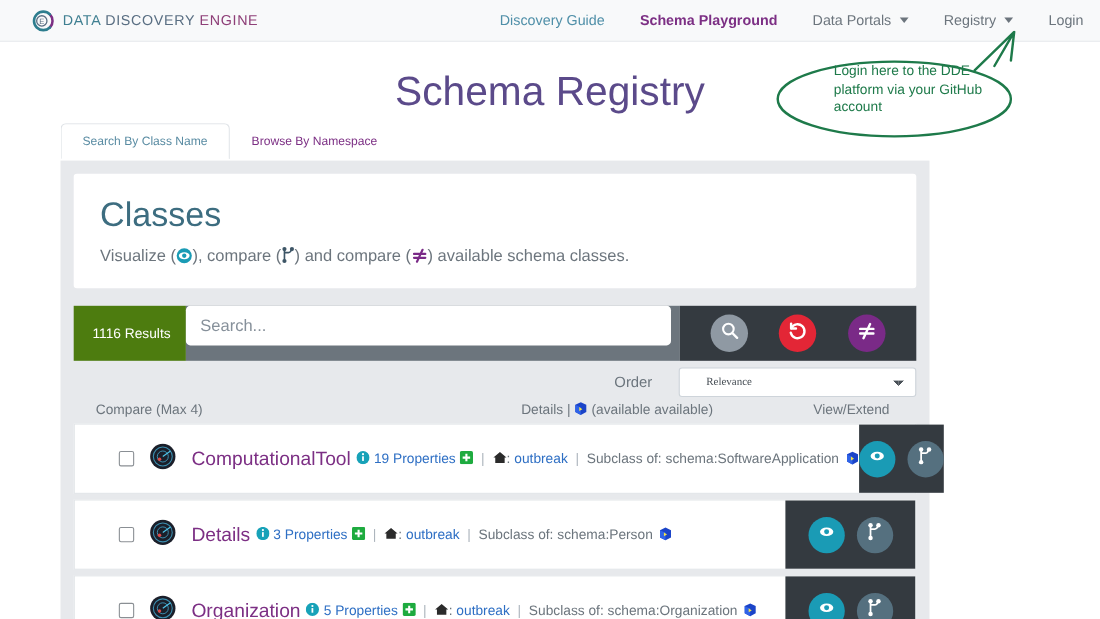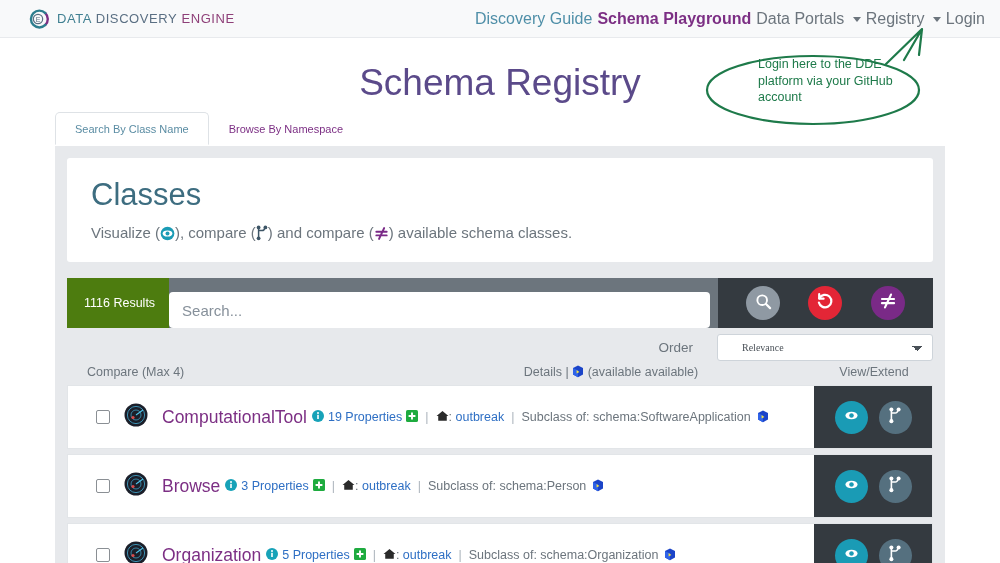--- a/index.html
+++ b/index.html
@@ -24,22 +24,22 @@
   .brand-text {
     font-size: 13px; letter-spacing: 0.6px;
     color: #6d4470; white-space: nowrap;
   }
   .brand-text .w1 { color: #3f7f91; }
   .brand-text .w2 { color: #5a6f83; }
   .brand-text .w3 { color: #8e3f78; }
 
   .nav-links {
     margin-left: auto; margin-right: 15px;
-    display: flex; align-items: flex-start; gap: 5px;
-    font-size: 16px;
+    display: flex; align-items: flex-start; gap: 32px;
+    font-size: 13px;
   }
   .nav-link { color: #6c757d; white-space: nowrap; cursor: pointer; }
   .nav-link.blue { color: #4f8fa8; }
   .nav-link.purple { color: #7c2f84; font-weight: bold; }
   .caret { display: inline-block; margin-left: 4px;
     border-left: 4px solid transparent; border-right: 4px solid transparent;
     border-top: 5px solid #6c757d; vertical-align: 2px; }
 
   
   .page-title {
@@ -72,21 +72,21 @@
   .tab.active {
     background: #ffffff;
     border: 1px solid #dee2e6; border-bottom: 1px solid #ffffff;
     border-radius: 5px 5px 0 0;
     color: #5a8ca3;
   }
 
   
   .panel {
     position: absolute; top: 146px; left: 55px;
-    width: 890px; height: 417px;
+    width: 790px; height: 417px;
     background: #e7e9ec;
     padding: 12px;
   }
 
   .intro-card {
     background: #ffffff; border-radius: 3px;
     padding: 17px 24px 21px 24px;
     height: 104px;
   }
   .intro-title { font-size: 31px; font-weight: normal; color: #3d6d80; line-height: 40px; }
@@ -96,21 +96,21 @@
   
   .searchbar {
     margin-top: 16px; height: 50px;
     display: flex; align-items: stretch;
   }
   .results-chip {
     background: #4d7c0f; color: #ffffff;
     display: flex; align-items: center;
     padding: 0 14px 0 17px; font-size: 12.5px; white-space: nowrap;
   }
-  .search-wrap { background: #6c757d; flex: 1; display: flex; align-items: flex-end; padding-right: 8px; }
+  .search-wrap { background: #6c757d; flex: 1; display: flex; align-items: flex-start; padding-right: 8px; }
   .search-input {
     width: 100%; height: 36px; border: none; border-radius: 4px;
     padding: 0 13px; font-size: 15px; color: #495057;
     font-family: "Liberation Sans", sans-serif; background: #fff;
   }
   .search-input::placeholder { color: #86909a; }
   .action-btns {
     background: #343a40; width: 215px;
     display: flex; align-items: center; justify-content: space-around;
     padding: 0 14px;
@@ -152,21 +152,21 @@
   .th-details { flex: 1; text-align: center; }
   .th-view    { width: 118px; text-align: center; }
 
   
   .rows { margin-top: 2px; }
   .row {
     display: flex; align-items: stretch;
     background: #ffffff; border: 1px solid #e2e5e8;
     height: 64px; margin-bottom: 5px;
   }
-  .row-left { display: flex; align-items: center; flex: 1; padding-left: 28px; gap: 14px; }
+  .row-left { display: flex; align-items: center; flex: 1; padding-left: 28px; gap: 14px; margin-left: 12px; }
   .row-chk {
     width: 14px; height: 14px; border: 1px solid #8a8f94;
     background: #fff; border-radius: 2px; cursor: pointer; flex: none;
   }
   .radar { width: 24px; height: 24px; flex: none; }
   .row-meta { font-size: 12.5px; color: #6c757d; display: flex; align-items: center;
               flex-wrap: nowrap; white-space: nowrap; }
   .cls-name { font-size: 17.5px; color: #7c2f84; margin-right: 5px; cursor: pointer; }
   .props-link { color: #2e6fc4; margin: 0 4px; cursor: pointer; }
   .sep { color: #adb5bd; margin: 0 7px; }
@@ -379,21 +379,21 @@
         <span>
           <svg class="radar" viewBox="0 0 24 24">
               <circle cx="12" cy="12" r="11.5" fill="#1b1f2a"></circle>
               <circle cx="12" cy="12" r="8.6" fill="none" stroke="#3c8fb0" stroke-width="1"></circle>
               <circle cx="12" cy="12" r="5" fill="none" stroke="#3c8fb0" stroke-width="0.9"></circle>
               <path d="M12 12 L19 7" stroke="#4fc3e8" stroke-width="1.1"></path>
               <circle cx="9" cy="14.5" r="1.6" fill="#d94a4a"></circle>
             </svg>
         </span>
         <div class="row-meta">
-          <span class="cls-name">Browse</span>
+          <span class="cls-name">Details</span>
           <span><svg width="12" height="12" viewBox="0 0 12 12" style="vertical-align:-1px">
                 <circle cx="6" cy="6" r="6" fill="#17a2b8"></circle>
                 <rect x="5.2" y="4.8" width="1.6" height="4.2" fill="#fff"></rect>
                 <circle cx="6" cy="2.9" r="1" fill="#fff"></circle>
               </svg></span>
           <span class="props-link">3 Properties</span>
           <span><svg width="12" height="12" viewBox="0 0 12 12" style="vertical-align:-1px">
                 <rect width="12" height="12" rx="1.6" fill="#1eab3f"></rect>
                 <path d="M6 2.6 v6.8 M2.6 6 h6.8" stroke="#fff" stroke-width="1.9"></path>
               </svg></span>

